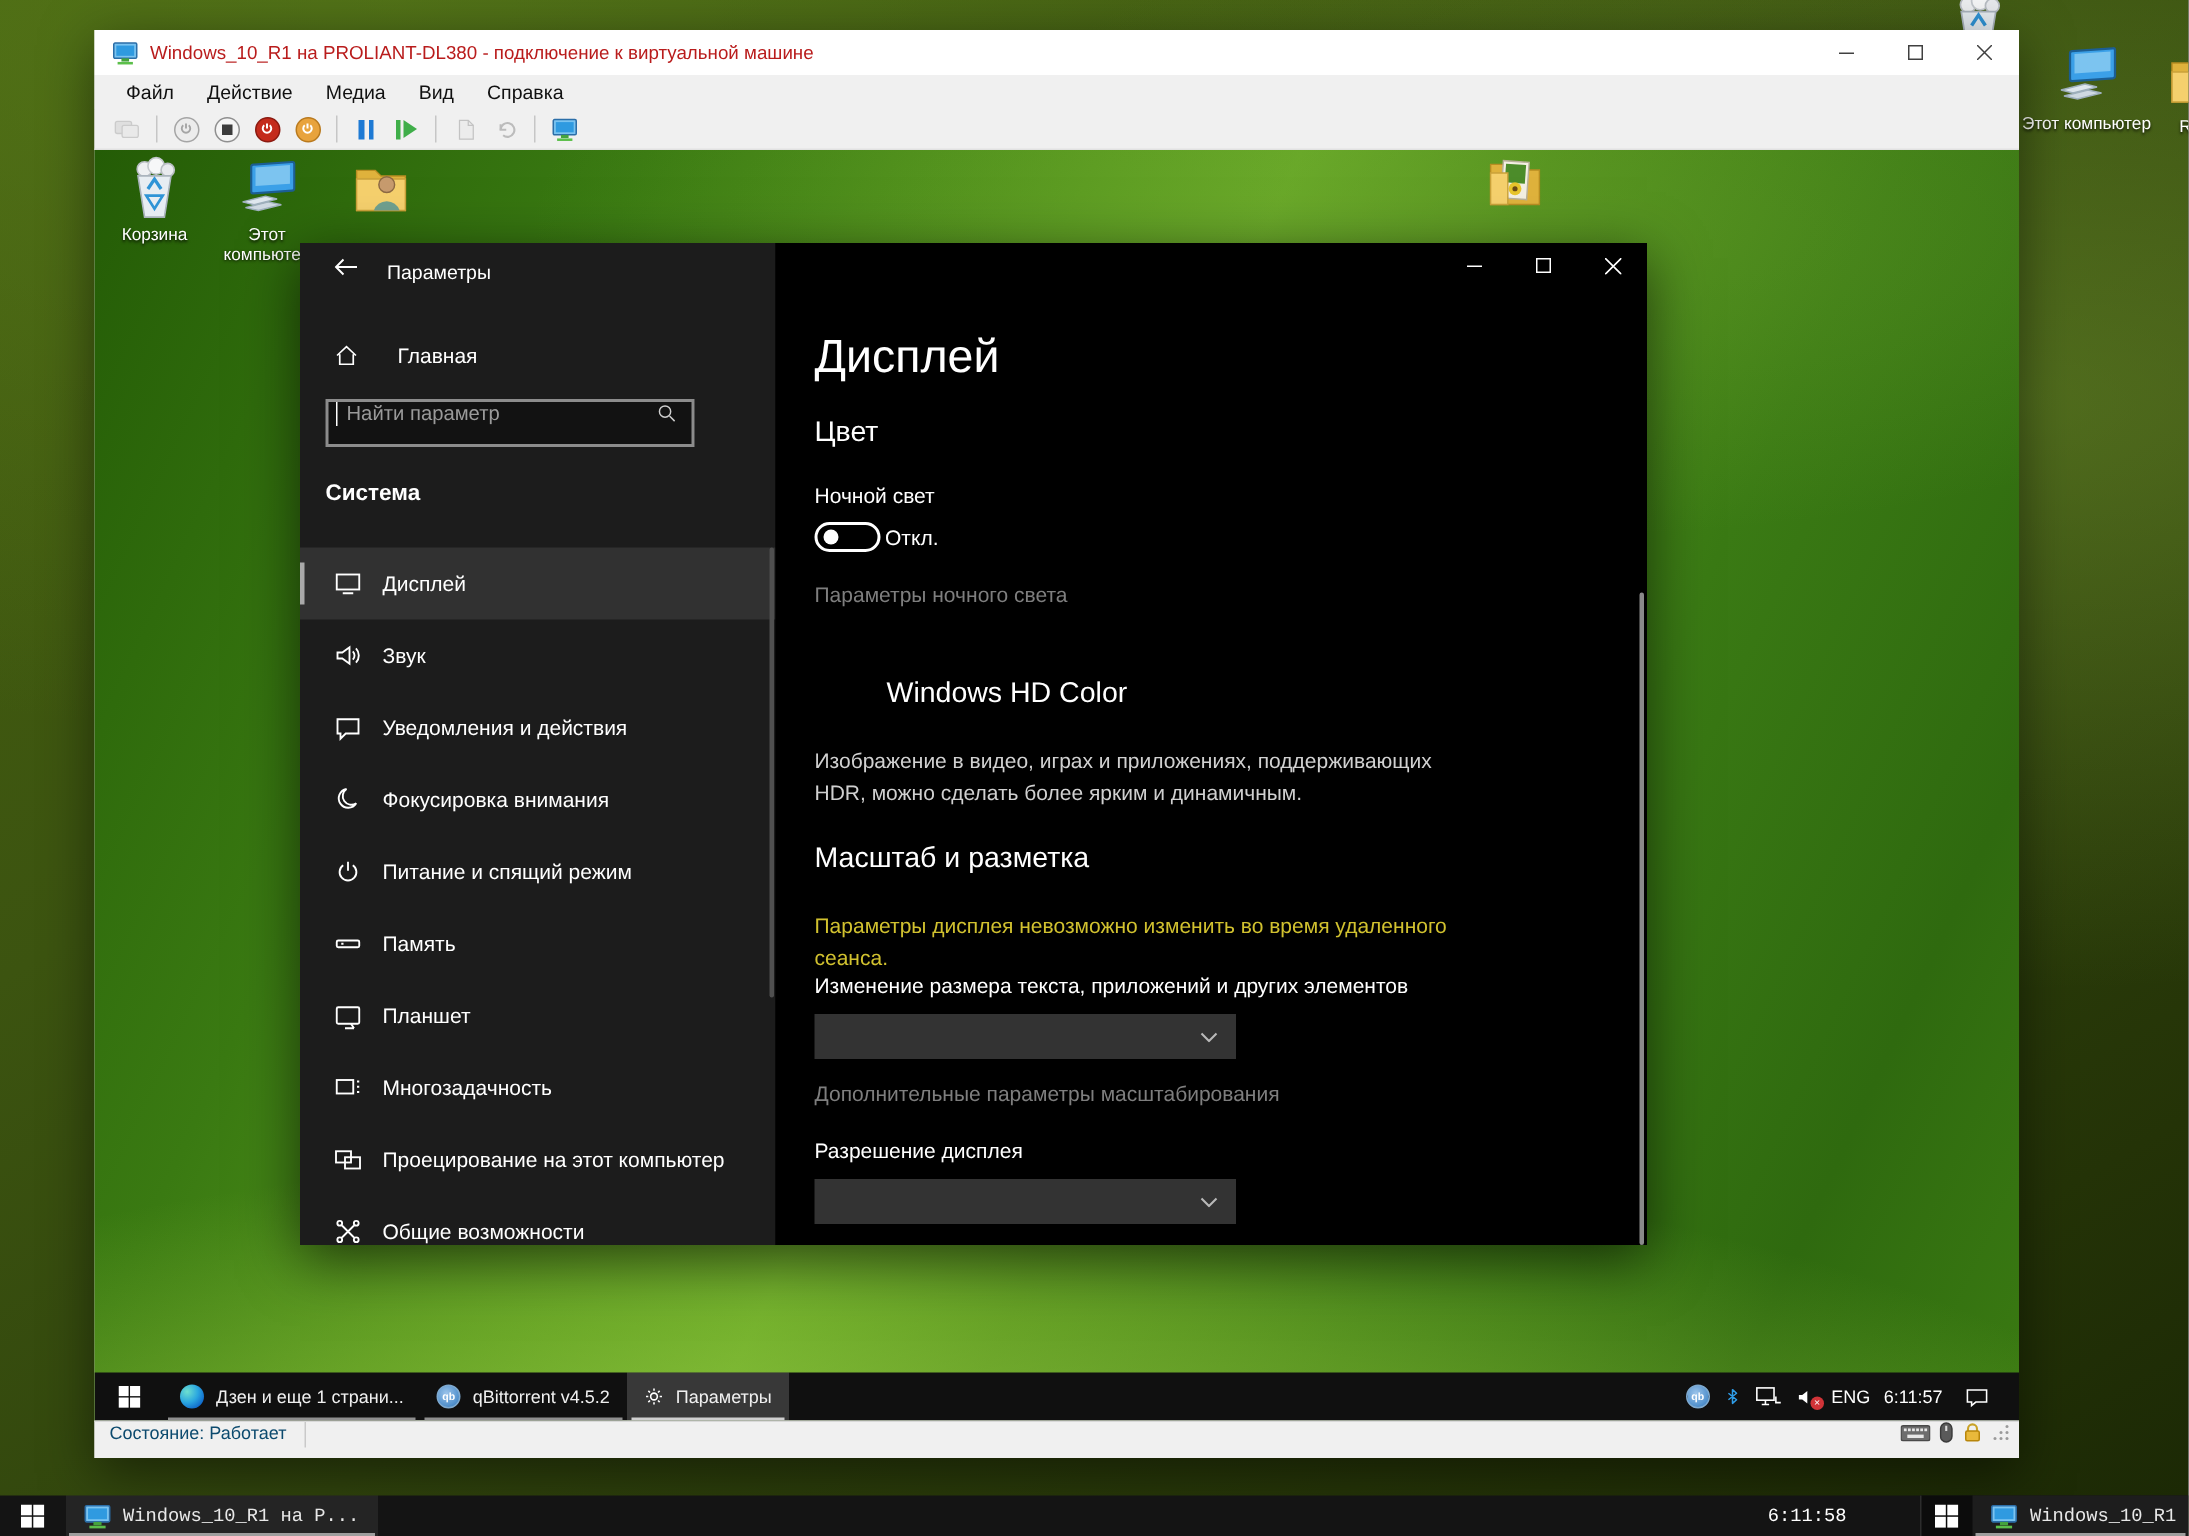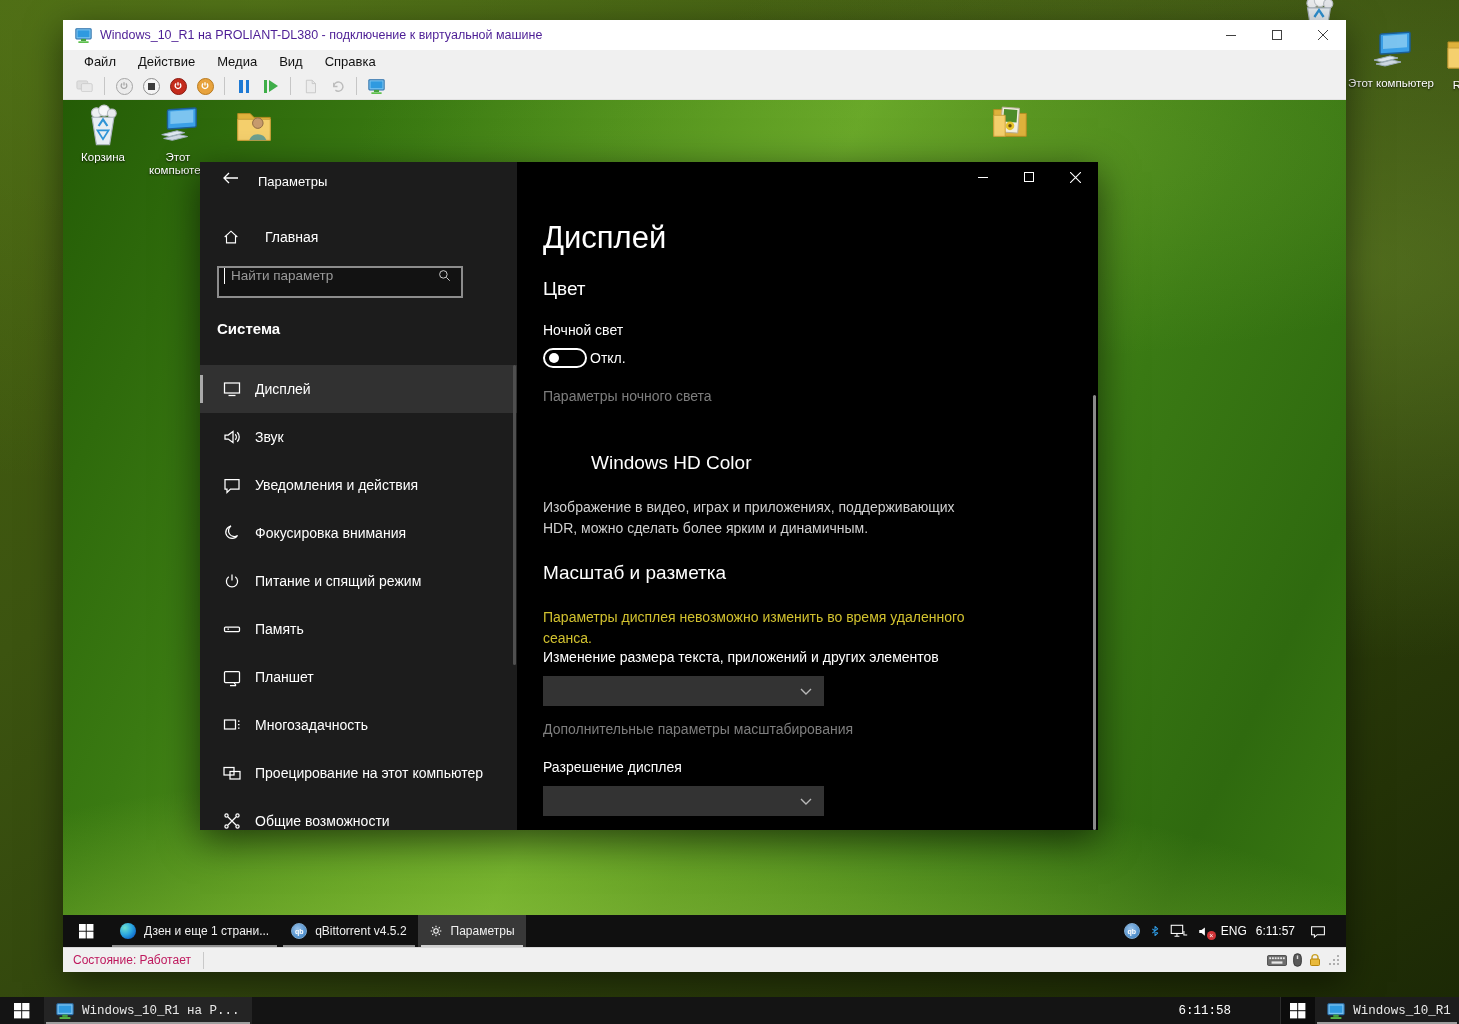--- a/index.html
+++ b/index.html
@@ -13,30 +13,30 @@
   }
   svg { display:block; }
 
   
   .desk-icon { position:absolute; width:86px; text-align:center; color:#fff; font-size:11.5px; line-height:13px; text-shadow:0 1px 2px rgba(0,0,0,.85); cursor:default; }
   .desk-icon .glyph { margin:0 auto 3px; width:46px; height:46px; }
 
   
   .hv-window { position:absolute; left:63px; top:20px; width:1283px; height:952px; background:#f0f0f0; box-shadow:0 10px 34px rgba(0,0,0,.5); z-index:10; }
   .hv-titlebar { position:absolute; left:0; top:0; right:0; height:30px; background:#ffffff; display:flex; align-items:center; padding-left:12px; }
-  .hv-title { font-size:12.5px; color:#4c1d95; margin-left:8px; white-space:nowrap; }
+  .hv-title { font-size:12.5px; color:#b91c1c; margin-left:8px; white-space:nowrap; }
   .hv-controls { position:absolute; right:0; top:0; height:30px; display:flex; }
   .hv-ctrl { width:46px; height:30px; display:flex; align-items:center; justify-content:center; color:#404040; }
   .hv-menubar { position:absolute; left:0; top:30px; right:0; height:23px; background:#f0f0f0; display:flex; align-items:center; padding-left:10px; }
   .hv-menu-item { font-size:13px; color:#111; padding:0 11px; }
   .hv-toolbar { position:absolute; left:0; top:53px; right:0; height:27px; background:#f0f0f0; display:flex; align-items:center; padding-left:10px; gap:3px; border-bottom:1px solid #e2e2e2; }
   .tbtn { width:24px; height:22px; display:flex; align-items:center; justify-content:center; }
   .tsep { width:1px; height:18px; background:#c6c6c6; margin:0 4px; }
   .pw-circle { width:17px; height:17px; border-radius:50%; display:flex; align-items:center; justify-content:center; }
-  .hv-statusbar { position:absolute; left:0; bottom:0; right:0; height:25px; background:#f0f0f0; border-top:1px solid #d9d9d9; display:flex; align-items:center; font-size:12px; color:#be185d; padding-left:10px; }
+  .hv-statusbar { position:absolute; left:0; bottom:0; right:0; height:25px; background:#f0f0f0; border-top:1px solid #d9d9d9; display:flex; font-size:12px; color:#0c4a6e; padding-left:10px; }
   .status-sep { width:1px; height:17px; background:#c9c9c9; margin-left:12px; }
   .status-right { position:absolute; right:6px; display:flex; align-items:center; gap:6px; }
 
   
   .vm-screen {
     position:absolute; left:0; top:80px; right:0; bottom:25px; overflow:hidden;
     background:
       radial-gradient(120% 60% at 40% 116%, rgba(195,230,100,.6) 0%, rgba(150,200,60,.38) 40%, transparent 63%),
       radial-gradient(90% 45% at 72% 6%, rgba(125,175,52,.33), transparent 55%),
       linear-gradient(115deg,#245c06 0%, #3a7a12 22%, #57991f 40%, #63a626 48%, #4c8c1a 58%, #3a7a14 72%, #2f6a0f 88%, #3a7a12 100%);

